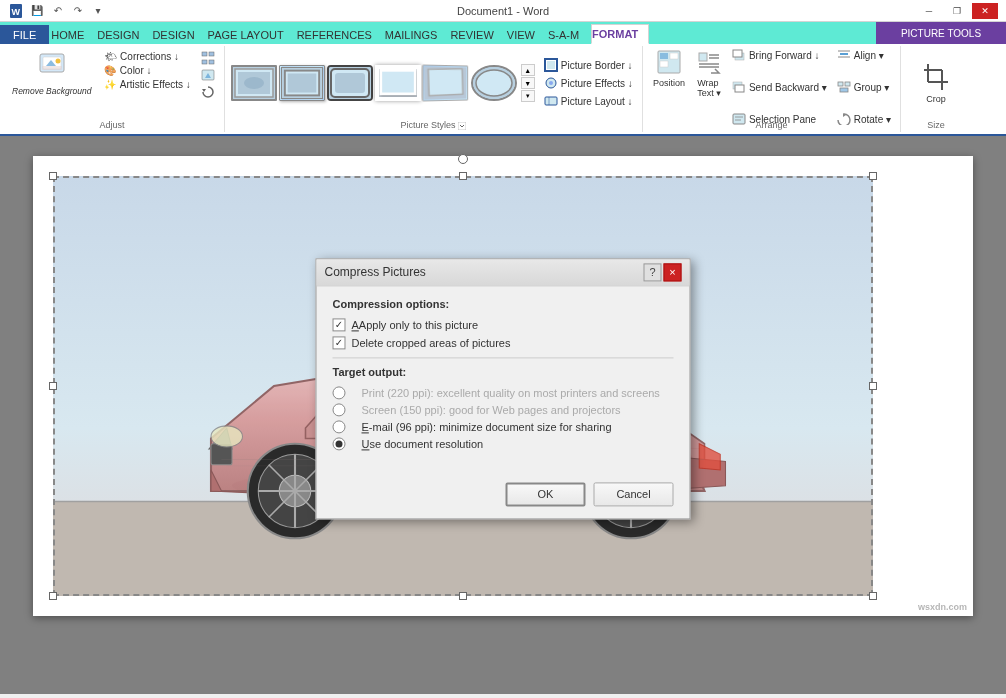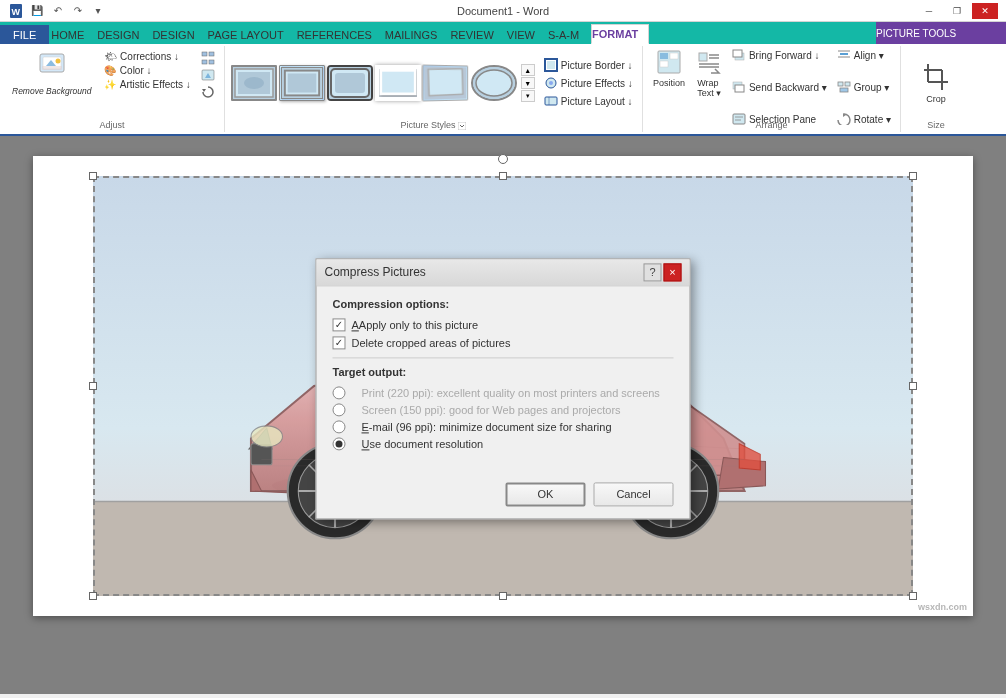--- a/index.html
+++ b/index.html
@@ -51,21 +51,21 @@
       font-size: 10px;
       text-align: center;
       padding: 1px 0;
       position: absolute;
       right: 0;
       top: 0;
       width: 130px;
       height: 22px;
       display: flex;
       align-items: center;
-      justify-content: flex-start;
+      justify-content: center;
     }
 
     .tabs-row-wrapper {
       position: relative;
       height: 22px;
       background: #f1f1f1;
     }
 
     
     .ribbon {
@@ -157,21 +157,21 @@
     }
 
     .document-page {
       background: #fff;
       width: 940px;
       min-height: 460px;
       box-shadow: 0 2px 8px rgba(0,0,0,0.4);
       position: relative;
       display: flex;
       align-items: center;
-      justify-content: center;
+      justify-content: flex-start;
     }
 
     
     .car-image-container {
       width: 820px;
       height: 420px;
       position: relative;
       margin: 20px;
     }
 
@@ -473,21 +473,21 @@
   </div>
   <div class="title-bar-title">Document1 - Word</div>
   <div class="title-bar-controls">
     <div class="win-btn">─</div>
     <div class="win-btn">❐</div>
     <div class="win-btn" style="background:#cc2222;color:#fff;">✕</div>
   </div>
 </div>
 
 <div class="tabs-row-wrapper">
-  <div style="display:flex; align-items:flex-end; height:22px; background:#14b8a6; padding-left:0;">
+  <div style="display:flex; align-items:flex-end; height:22px; background:#5eead4; padding-left:0;">
     <div class="ribbon-tab file-tab">FILE</div>
     <div class="ribbon-tab">HOME</div>
     <div class="ribbon-tab">DESIGN</div>
     <div class="ribbon-tab">DESIGN</div>
     <div class="ribbon-tab">PAGE LAYOUT</div>
     <div class="ribbon-tab">REFERENCES</div>
     <div class="ribbon-tab">MAILINGS</div>
     <div class="ribbon-tab">REVIEW</div>
     <div class="ribbon-tab">VIEW</div>
     <div class="ribbon-tab">S-A-M</div>

